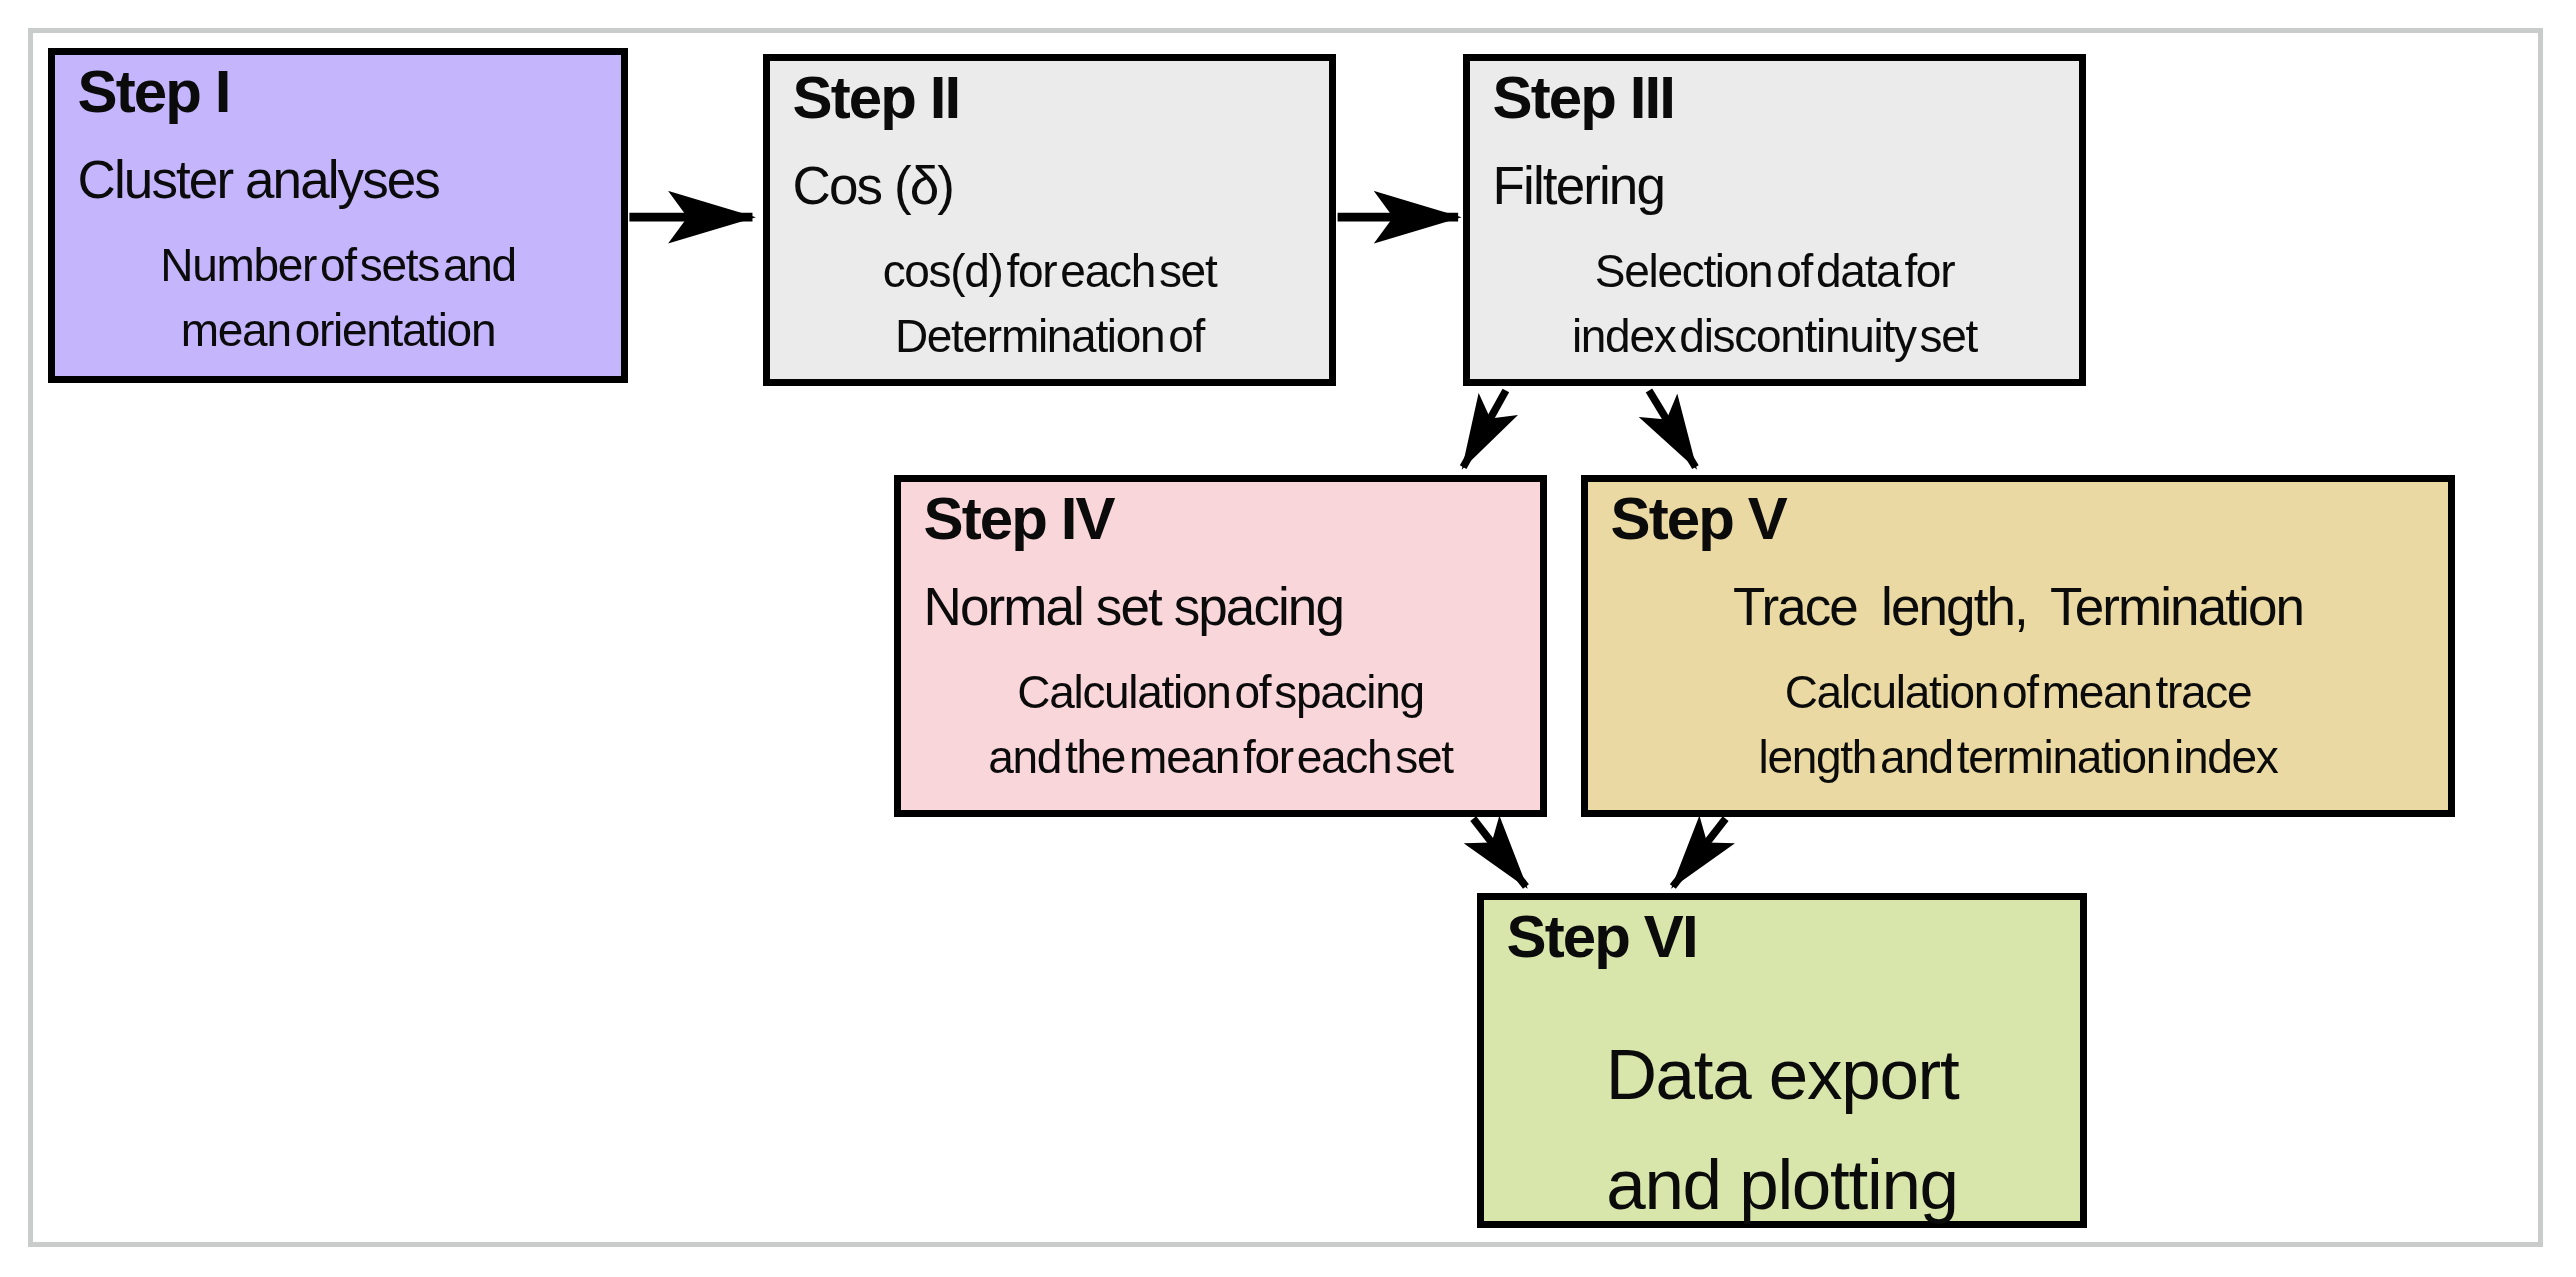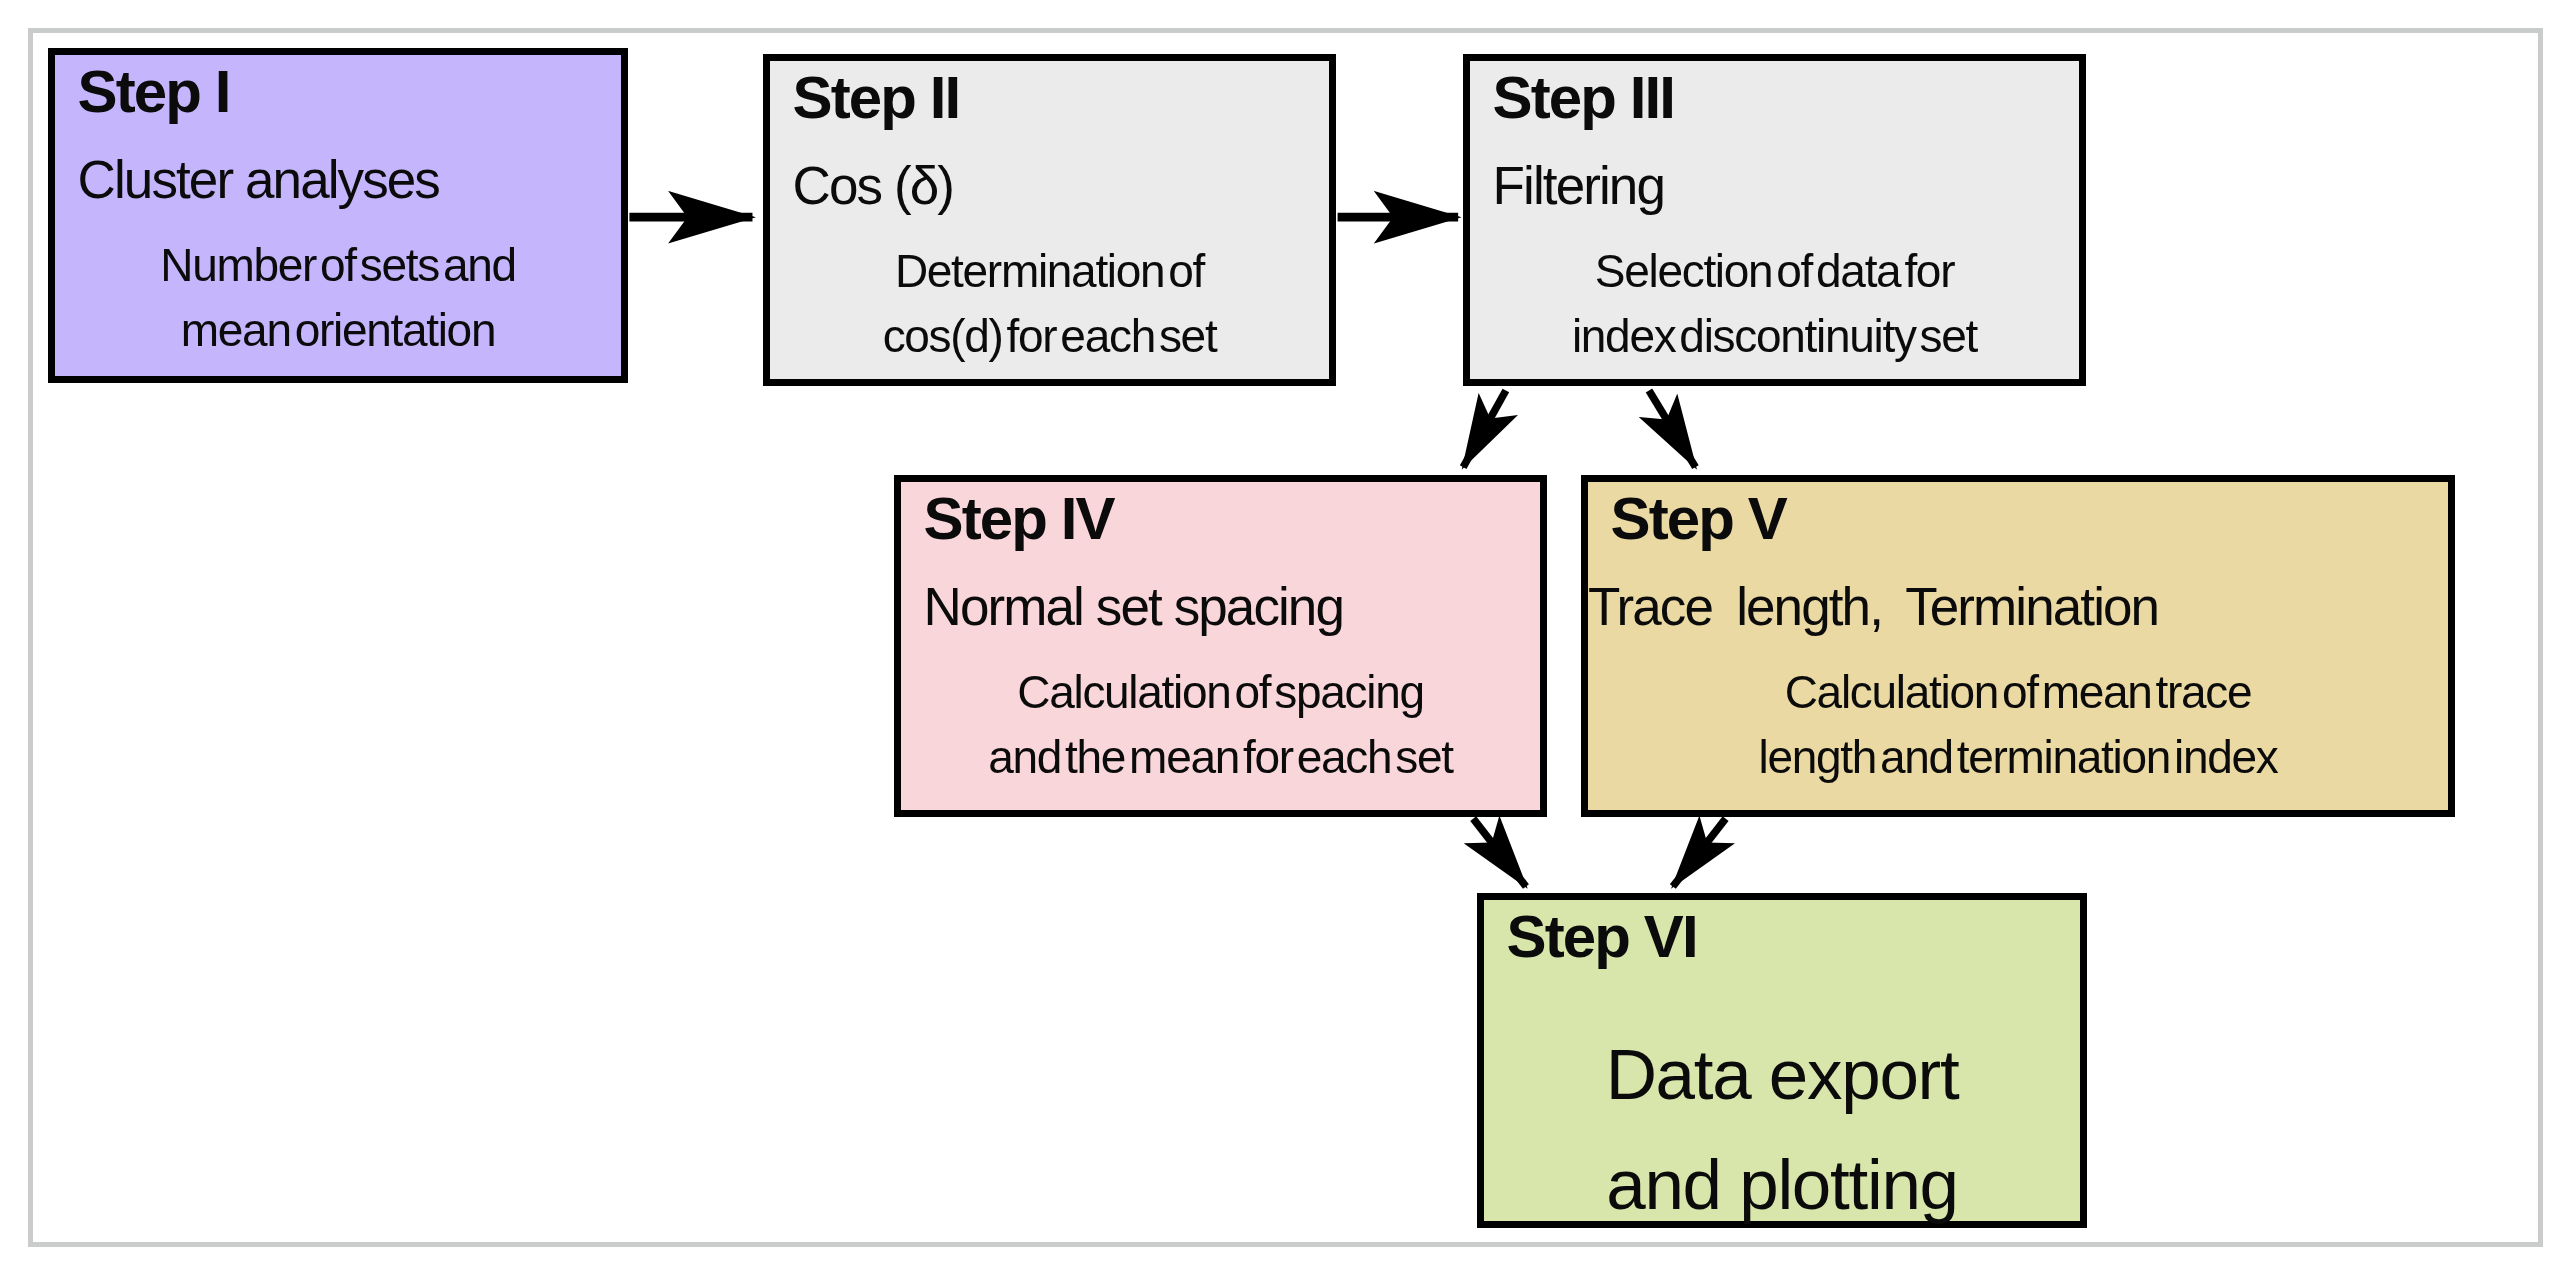--- a/index.html
+++ b/index.html
@@ -49,20 +49,21 @@
   }
   .step-subtitle {
     font-size: 53px;
     letter-spacing: -1.9px;
     margin: 26px 0 0 22.6px;
     line-height: 1.1;
     white-space: nowrap;
   }
   .centered-subtitle .step-subtitle {
     margin-left: 0;
+    text-align: center;
     word-spacing: 11.3px;
   }
   .step-body {
     font-size: 46px;
     letter-spacing: -1.3px;
     word-spacing: -7.5px;
     margin-top: 24px;
     text-align: center;
     line-height: 1.42;
   }
@@ -108,22 +109,22 @@
     <div class="step-body">
       <div>Number of sets and</div>
       <div>mean orientation</div>
     </div>
   </div>
 
   <div id="box-step-2" class="step-box" style="background-color: rgb(235, 235, 235);">
     <div class="step-heading">Step II</div>
     <div class="step-subtitle">Cos (δ)</div>
     <div class="step-body">
+      <div>cos(d) for each set</div>
       <div>Determination of</div>
-      <div>cos(d) for each set</div>
     </div>
   </div>
 
   <div id="box-step-3" class="step-box" style="background-color: rgb(235, 235, 235);">
     <div class="step-heading">Step III</div>
     <div class="step-subtitle">Filtering</div>
     <div class="step-body">
       <div>Selection of data for</div>
       <div>index discontinuity set</div>
     </div>

